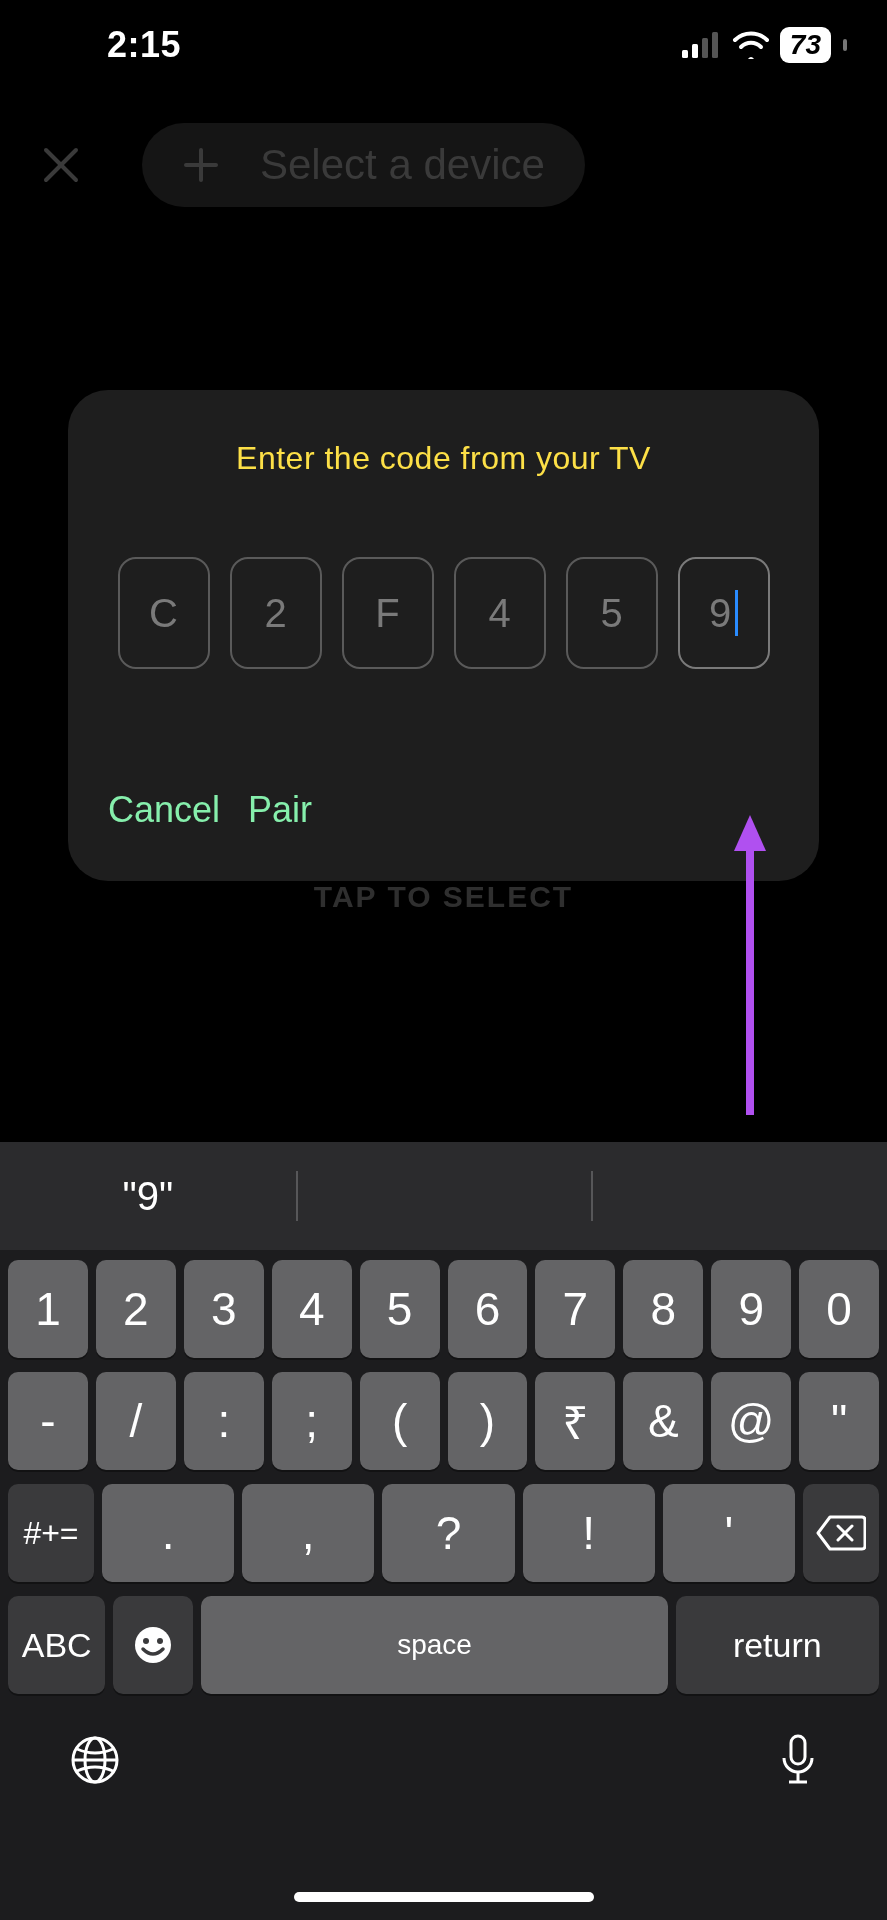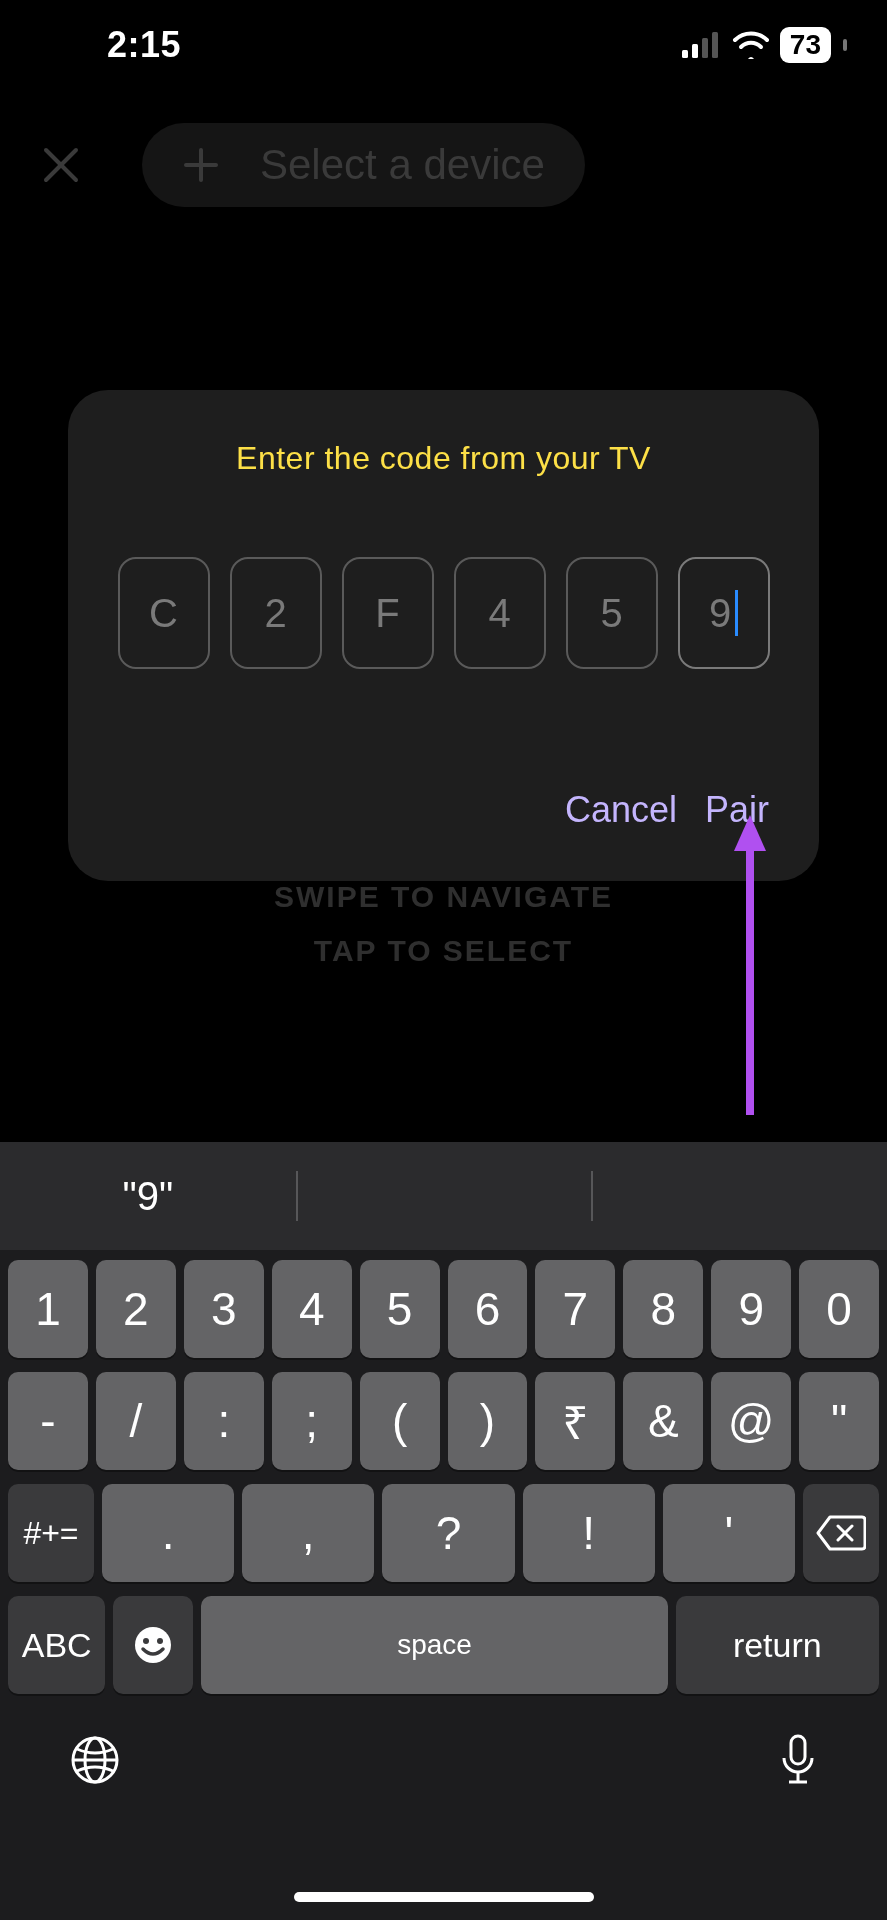--- a/index.html
+++ b/index.html
@@ -1,41 +1,41 @@
 <!DOCTYPE html>
 <html><head>
 <meta charset="utf-8">
 <style>
   * { margin: 0; padding: 0; box-sizing: border-box; -webkit-font-smoothing: antialiased; }
   html, body { width: 887px; height: 1920px; background: #000; font-family: -apple-system, BlinkMacSystemFont, "Helvetica Neue", sans-serif; overflow: hidden; color: #fff; }
 
   
   .status-bar { position: absolute; top: 0; left: 9px; right: 0; height: 90px; display: flex; align-items: center; justify-content: space-between; padding: 0 40px 0 98px; }
   .status-time { font-size: 36px; font-weight: 600; letter-spacing: 0.5px; }
-  .status-right { display: flex; align-items: center; gap: 10px; }
+  .status-right { display: flex; align-items: center; gap: 10px; font-style: italic; }
   .battery-pill { background: #fff; color: #000; border-radius: 9px; padding: 2px 10px; font-size: 28px; font-weight: 600; display:flex; align-items:center;}
   .battery-cap { width:4px; height:12px; background:#777; border-radius:2px; margin-left:2px;}
 
   
   .app-header { position: absolute; top: 100px; left: 0; right: 0; height: 130px; display: flex; align-items: center; padding: 0 40px; gap: 60px; }
   .close-x, .plus-ico { color: #3a3a3a; }
   .select-device { color: #3a3a3a; font-size: 42px; }
   .device-pill { display:flex; align-items:center; gap:40px; background:#151515; border-radius:60px; padding:18px 40px; }
 
   
   .bg-hints { position:absolute; top: 870px; left:0; right:0; text-align:center; color:#2f2f2f; font-size:30px; font-weight:600; letter-spacing:2px; line-height:54px;}
 
   
   .modal { position: absolute; top: 390px; left: 68px; right: 68px; background: #1e1e1e; border-radius: 40px; padding: 50px 40px 40px 40px; }
   .modal-title { text-align: center; font-size: 32px; font-weight: 400; color: #fde047; margin-bottom: 80px; letter-spacing: 0.5px; }
   .code-row { display: flex; justify-content: center; gap: 20px; margin-bottom: 120px; }
   .code-cell { width: 92px; height: 112px; border: 2.5px solid #5a5a5a; border-radius: 18px; display: flex; align-items: center; justify-content: center; font-size: 40px; color: #7a7a7a; position: relative; }
   .code-cell.active { border-color: #7a7a7a; }
   .code-cell .caret { width:3px; height:46px; background:#2a8cff; margin-left:4px; }
-  .modal-actions { display: flex; justify-content: flex-end; gap: 28px; font-size: 36px; color: #c4b5fd; padding-right: 10px; padding-bottom: 10px;}
+  .modal-actions { display: flex; gap: 28px; font-size: 36px; color: #86efac; padding-right: 10px; padding-bottom: 10px;}
   .modal-actions span { cursor:pointer; }
 
   
   .annot-arrow { position:absolute; top:815px; left:730px; width:40px; height:300px; pointer-events:none; }
 
   
   .sugg-bar { position:absolute; left:0; right:0; top:1142px; height:108px; background:#2b2b2d; display:flex; align-items:center; }
   .sugg-cell { flex:0 0 33.33%; text-align:center; font-size:40px; color:#fff; position:relative;}
   .sugg-div { width:2px; height:50px; background:#575759; position:absolute; top:29px;}
   .sugg-div.d1{ left:33.33%;} .sugg-div.d2{ left:66.66%;}
@@ -90,21 +90,20 @@
   <div class="device-pill">
     <svg class="plus-ico" width="38" height="38" viewBox="0 0 38 38">
       <line x1="19" y1="4" x2="19" y2="34" stroke="#3a3a3a" stroke-width="4" stroke-linecap="round"></line>
       <line x1="4" y1="19" x2="34" y2="19" stroke="#3a3a3a" stroke-width="4" stroke-linecap="round"></line>
     </svg>
     <span class="select-device">Select a device</span>
   </div>
 </div>
 
 <div class="bg-hints">
-  <div>SWIPE TO NAVIGATE</div>
   <div>TAP TO SELECT</div>
 </div>
 
 <div class="modal">
   <div class="modal-title">Enter the code from your TV</div>
   <div class="code-row">
     <div class="code-cell">
         <span>C</span>
       </div>
     <div class="code-cell">

